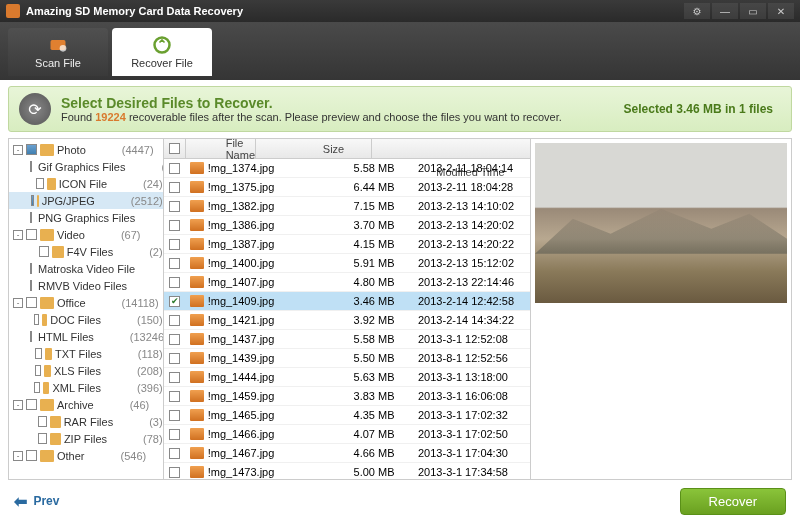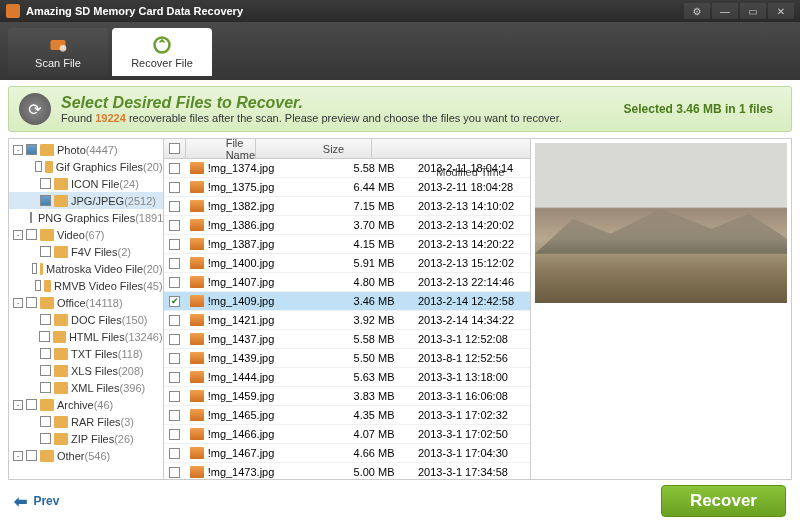--- a/index.html
+++ b/index.html
@@ -11,35 +11,35 @@
 .win-btns { display: flex; gap: 2px; }
 .win-btn { width: 26px; height: 16px; background: rgba(255,255,255,0.08); color: #ccc; display: flex; align-items: center; justify-content: center; font-size: 10px; cursor: pointer; }
 .toolbar { background: linear-gradient(#4a4a4a, #353535); height: 58px; display: flex; padding: 6px 8px 0 8px; gap: 4px; }
 .tool-btn { width: 100px; height: 48px; border-radius: 4px 4px 0 0; display: flex; flex-direction: column; align-items: center; justify-content: center; font-size: 11px; cursor: pointer; }
 .tool-btn.inactive { background: linear-gradient(#505050,#3a3a3a); color: #eee; }
 .tool-btn.active { background: #fff; color: #333; }
 .tool-icon { width: 22px; height: 20px; margin-bottom: 2px; }
 .info-band { background: linear-gradient(#e8f5d8,#d8edc0); border: 1px solid #c0d8a0; margin: 6px 8px; border-radius: 3px; display: flex; align-items: center; padding: 6px 10px; }
 .info-left-icon { width: 32px; height: 32px; background: radial-gradient(#888,#555); border-radius: 50%; margin-right: 10px; display:flex;align-items:center;justify-content:center;color:#fff;font-size:16px;}
 .info-text { flex: 1; font-size: 11px; color: #333; }
-.info-title { color: #5a8a2a; font-weight: bold; font-size: 16px; font-style: italic; }
+.info-title { color: #5a8a2a; font-weight: bold; font-size: 14px; }
 .info-found b { color: #d97a2e; }
 .info-selected { color: #4a7a1a; font-weight: bold; font-size: 12px; margin-right: 8px; }
 .main { flex: 1; display: flex; margin: 0 8px; border: 1px solid #ccc; overflow: hidden; }
 .tree { width: 200px; border-right: 1px solid #ccc; overflow-y: auto; font-size: 11px; background: #fff; padding: 2px 0; }
 .tree-row { display: flex; align-items: center; height: 17px; padding-left: 4px; cursor: pointer; white-space: nowrap; }
 .tree-row.depth1 { padding-left: 18px; }
 .tree-row.sel { background: #d6e8f5; }
 .tree-exp { width: 10px; height: 10px; border: 1px solid #888; font-size: 8px; line-height: 8px; text-align: center; margin-right: 3px; color: #555; }
 .tree-exp.leaf { border: none; }
 .tree-chk { width: 11px; height: 11px; border: 1px solid #888; margin-right: 3px; background: #fff; }
 .tree-chk.some { background: linear-gradient(#6aa0d0,#4080b0); }
 .tree-icn { width: 14px; height: 12px; background: #e8b050; margin-right: 3px; border-radius: 1px; }
 .tree-label { color: #333; }
-.tree-count { color: #888; }
+.tree-count { color: #888; padding-left: 36px; }
 .mid { flex: 1; display: flex; flex-direction: column; border-right: 1px solid #ccc; }
 .grid-head { display: flex; background: linear-gradient(#f8f8f8,#e8e8e8); border-bottom: 1px solid #ccc; font-size: 11px; height: 20px; gap: 40px; }
 .gh { border-right: 1px solid #ccc; display: flex; align-items: center; justify-content: center; color: #444; }
 .gh.chk { width: 22px; }
 .gh.name { flex: 1; }
 .gh.size { width: 76px; }
 .gh.time { width: 118px; margin-top: 33px; }
 .grid-body { flex: 1; overflow-y: auto; font-size: 11px; }
 .grow { display: flex; height: 19px; align-items: center; border-bottom: 1px solid #f0f0f0; }
 .grow.sel { background: #bfe0f5; }
@@ -49,21 +49,21 @@
 .gc-name { flex: 1; display: flex; align-items: flex-end; gap: 4px; padding-left: 4px; }
 .ficn { width: 14px; height: 12px; background: linear-gradient(#f0a050,#d07020); border-radius: 1px; }
 .gc-size { width: 76px; text-align: center; }
 .gc-time { width: 118px; text-align: left; padding-left: 6px; overflow: hidden; white-space: nowrap; }
 .preview { width: 262px; background: #fff; display: flex; align-items: flex-start; justify-content: center; padding: 4px; }
 .pimg { width: 252px; height: 160px; background: linear-gradient(#d8d8d4 0%, #d8d8d4 40%, #9a8a78 41%, #b8a890 60%, #8a7a5a 80%, #6a5a40 100%); position: relative; }
 .pimg .mtn { position:absolute; left:0; right:0; top:38%; height:50px; background: linear-gradient( to top, rgba(90,90,80,0.6), rgba(90,90,80,0)); clip-path: polygon(0 100%, 15% 30%, 30% 60%, 50% 10%, 70% 50%, 85% 20%, 100% 70%, 100% 100%);}
 .footer { height: 42px; display: flex; align-items: center; justify-content: space-between; padding: 0 14px; }
 .prev-btn { display: flex; align-items: center; gap: 6px; color: #2a6aa0; font-size: 12px; font-weight: bold; cursor: pointer; }
 .prev-arrow { color: #2a6aa0; font-size: 16px; }
-.recover-btn { background: linear-gradient(#8ac43a,#6aa020); color: #fff; font-weight: bold; font-size: 17px; padding: 5px 28px; border-radius: 4px; border: 1px solid #5a9018; cursor: pointer; }
+.recover-btn { background: linear-gradient(#8ac43a,#6aa020); color: #fff; font-weight: normal; font-size: 13px; padding: 5px 28px; border-radius: 4px; border: 1px solid #5a9018; cursor: pointer; }
 ::-webkit-scrollbar { width: 14px; }
 ::-webkit-scrollbar-track { background: #eee; }
 ::-webkit-scrollbar-thumb { background: #bbb; border: 1px solid #999; }
 </style>
 </head>
 <body>
 
 <div class="window">
 
   <div class="titlebar">
@@ -224,21 +224,21 @@
           <div class="tree-chk"></div>
           <div class="tree-icn"></div>
           <span class="tree-label">RAR Files </span>
           <span class="tree-count">(3)</span>
         </div>
         <div class="tree-row depth1">
           <div class="tree-exp leaf"></div>
           <div class="tree-chk"></div>
           <div class="tree-icn"></div>
           <span class="tree-label">ZIP Files </span>
-          <span class="tree-count">(26)</span>
+          <span class="tree-count">(78)</span>
         </div>
         <div class="tree-row">
           <div class="tree-exp">-</div>
           <div class="tree-chk"></div>
           <div class="tree-icn"></div>
           <span class="tree-label">Other </span>
           <span class="tree-count">(546)</span>
         </div>
       </div>
     <div class="mid">

